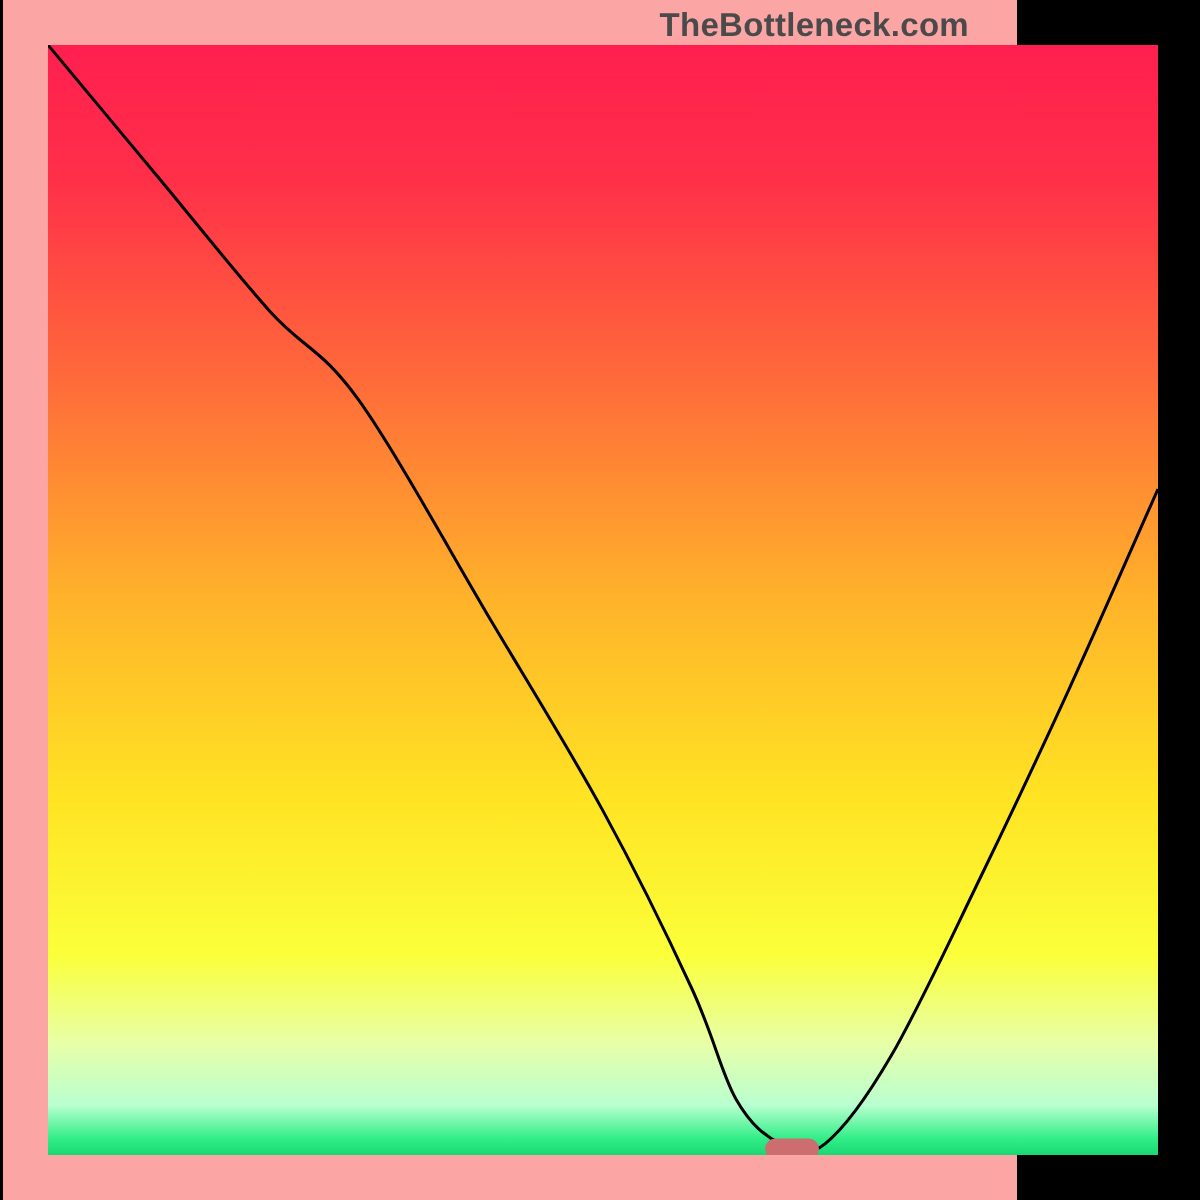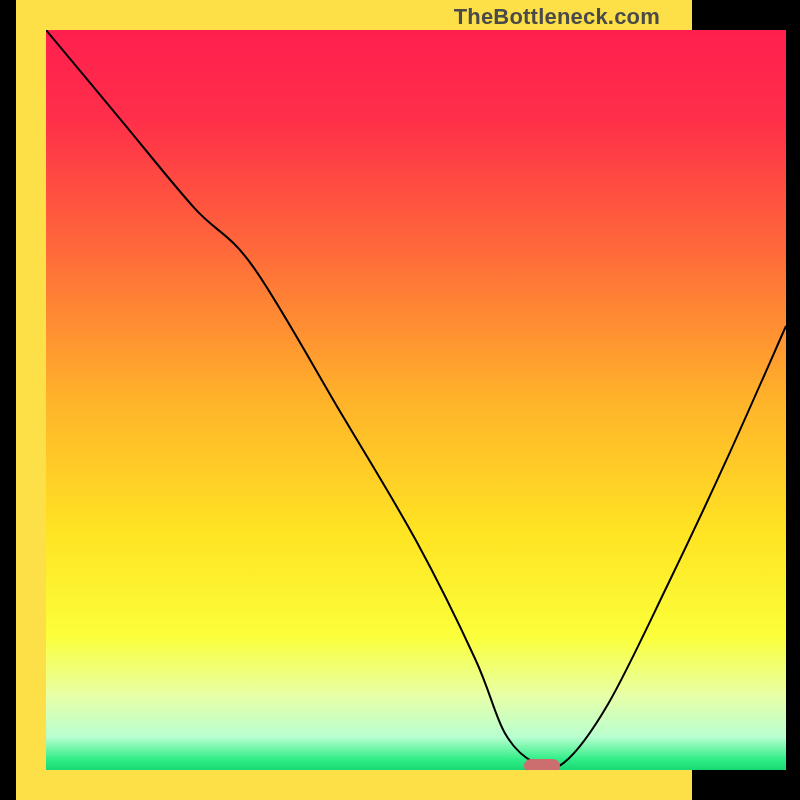--- a/index.html
+++ b/index.html
@@ -6,23 +6,23 @@
     margin: 0;
     padding: 0;
     width: 800px;
     height: 800px;
     background: #000;
     overflow: hidden;
     font-family: Arial, Helvetica, sans-serif;
   }
   .frame {
     position: absolute;
-    left: 16px; top: 0;
+    left: 2px; top: 0;
     width: 676px; height: 800px;
-    background: #fde047;
+    background: #fca5a5;
   }
   .plot {
     position: absolute;
     left: 30px;
     top: 30px;
     width: 740px;
     height: 740px;
     overflow: hidden;
   }
   .gradient {

